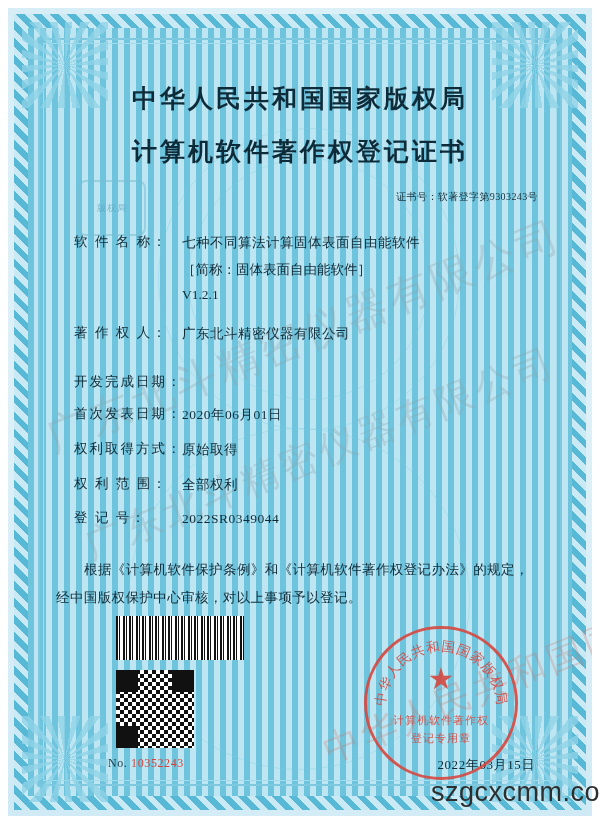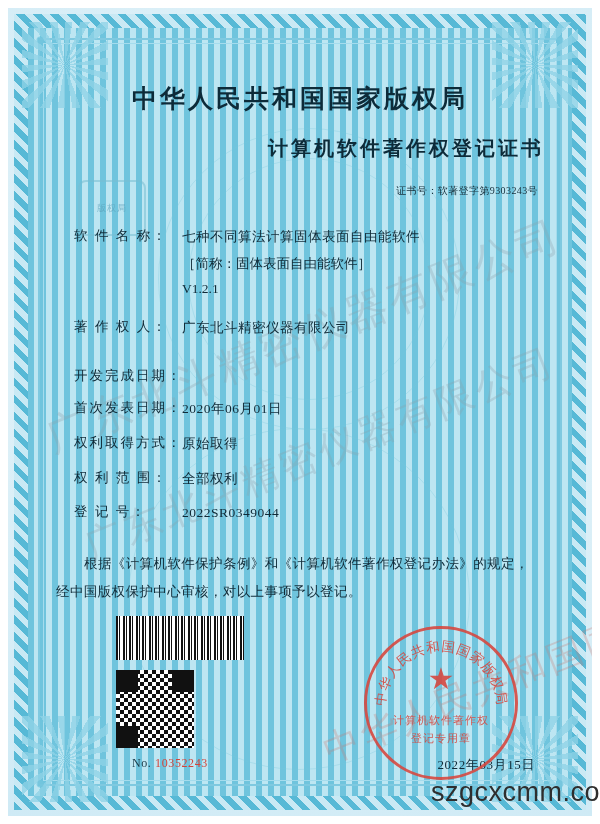--- a/index.html
+++ b/index.html
@@ -75,22 +75,22 @@
   .title-1{
     text-align:center;
     font-size:25px;
     letter-spacing:3px;
     color:#0d2b39;
     font-weight:bold;
     margin-top:26px;
     font-family:"DejaVu Serif","Liberation Serif",serif;
   }
   .title-2{
-    text-align:right;
-    font-size:20px;
+    text-align:center;
+    font-size:25px;
     letter-spacing:3px;
     color:#0d2b39;
     font-weight:bold;
     margin-top:20px;
     font-family:"DejaVu Serif","Liberation Serif",serif;
   }
   .cert-no{
     text-align:right;
     font-size:10px;
     color:#17303c;
@@ -159,21 +159,21 @@
       linear-gradient(#fff,#fff) 61px 5px/12px 12px no-repeat,
       linear-gradient(#111,#111) 64px 8px/6px 6px no-repeat,
       linear-gradient(#111,#111) 0 56px/22px 22px no-repeat,
       linear-gradient(#fff,#fff) 5px 61px/12px 12px no-repeat,
       linear-gradient(#111,#111) 8px 64px/6px 6px no-repeat,
       repeating-conic-gradient(#111 0% 25%, #fff 0% 50%) 0 0/8px 8px;
     background-color:#fff;
   }
   #serial{
     position:absolute;
-    left:76px;top:700px;
+    left:52px;top:700px;
     font-size:12px;
     color:#1b3a47;
     letter-spacing:.6px;
   }
   #serial .num{color:#d4443a;}
 
   #issue-date{
     position:absolute;
     right:9px;top:700px;
     font-size:13px;

